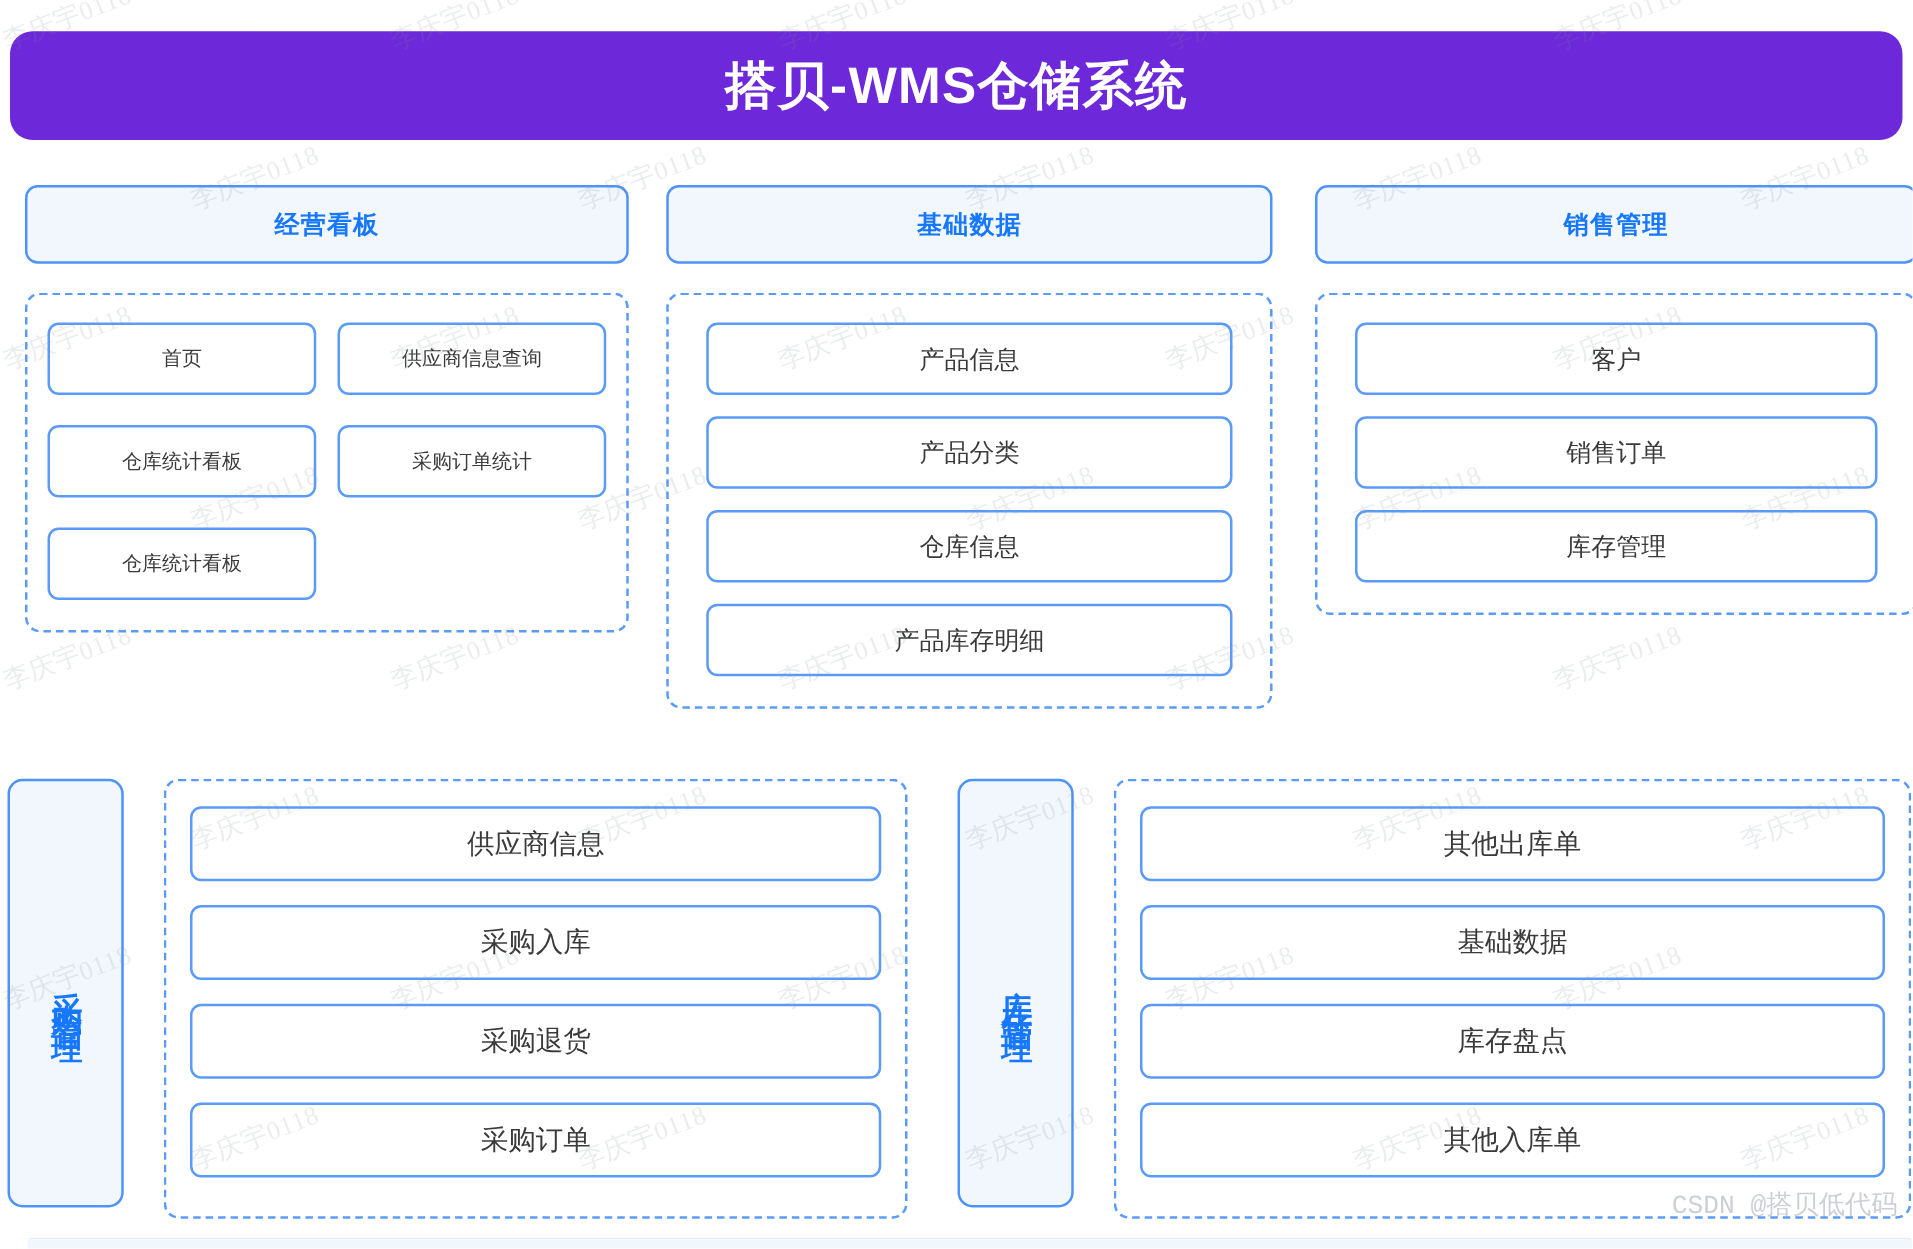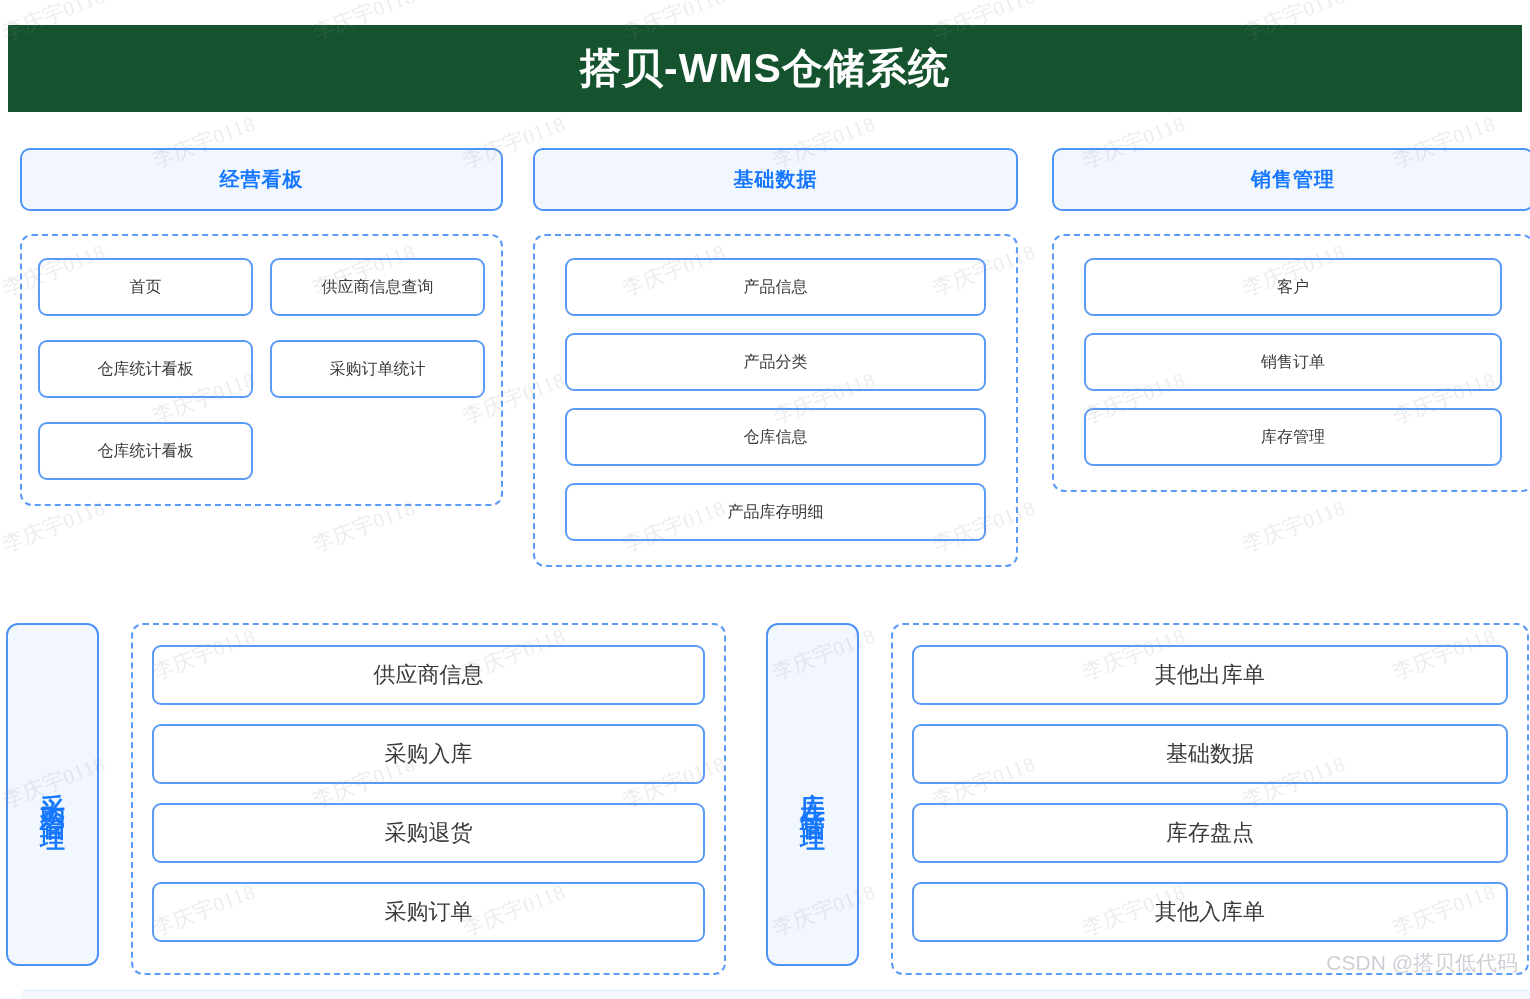--- a/index.html
+++ b/index.html
@@ -38,22 +38,22 @@
     letter-spacing: 0.5px;
   }
 
   
   .title-bar {
     position: absolute;
     left: 8px;
     top: 25px;
     width: 1514px;
     height: 87px;
-    background: #14532d;
-    border-radius: 0;
+    background: #6d28d9;
+    border-radius: 18px;
     display: flex;
     align-items: center;
     justify-content: center;
     z-index: 2;
   }
   .title-text {
     color: #ffffff;
     font-size: 41px;
     font-weight: bold;
     letter-spacing: 1px;
@@ -119,21 +119,21 @@
     border-radius: 9px;
     display: flex;
     align-items: center;
     justify-content: center;
     color: #3a3a3a;
     font-size: 21px;
     height: 58px;
     white-space: nowrap;
   }
   .item-btn.small { font-size: 16px; height: 58px; }
-  .item-btn.wide  { height: 58px; font-size: 16px; }
+  .item-btn.wide  { height: 58px; font-size: 20px; }
 
   
   .bottom-area {
     position: absolute;
     left: 0;
     top: 623px;
     width: 1530px;
     height: 352px;
     z-index: 2;
   }
@@ -177,21 +177,21 @@
   .bottom-dashed.right-group { width: 638px; }
   .bottom-dashed .item-btn { height: 60px; font-size: 22px; }
 
   
   .footer-credit {
     position: absolute;
     right: 12px;
     bottom: 22px;
     font-size: 21px;
     color: rgba(120,130,145,0.38);
-    font-family: Liberation Sans, sans-serif;
+    font-family: Liberation Mono, monospace;
     z-index: 6;
     white-space: nowrap;
   }
 
   
   .bottom-strip {
     position: absolute;
     left: 22px;
     bottom: 0;
     width: 1508px;

